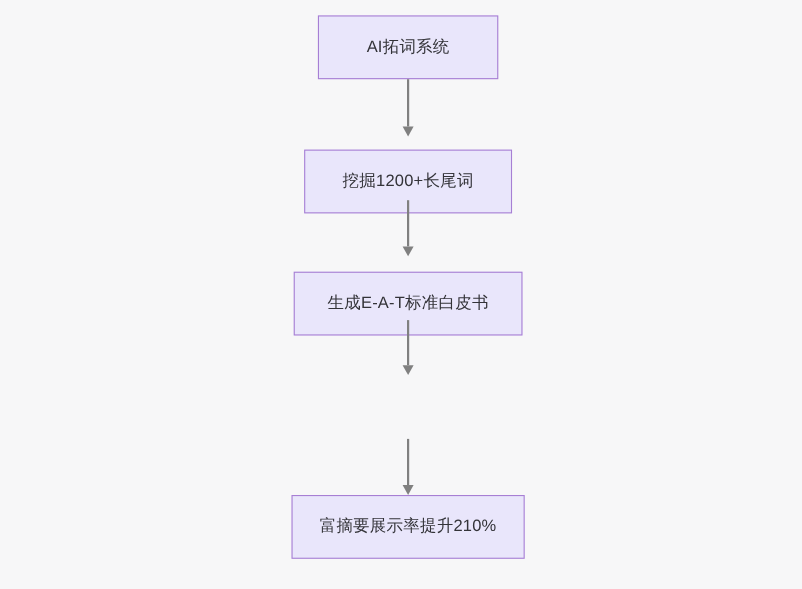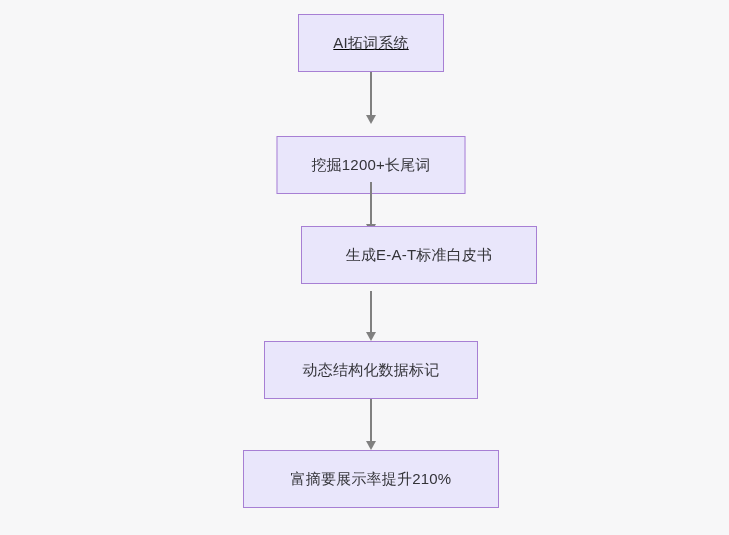--- a/index.html
+++ b/index.html
@@ -35,25 +35,25 @@
     left: 371px;
   }
   .node-label {
     font-size: 15px;
     line-height: 1.3;
     color: #333338;
     white-space: nowrap;
     letter-spacing: 0.2px;
   }
 
-  .node-1 { top: 14px;  width: 146px; text-decoration: underline; }
+  .node-1 { top: 14px;  width: 164px; }
   .node-2 { top: 136px; width: 189px; }
-  .node-3 { top: 226px; width: 236px; margin-left: 48px; }
+  .node-3 { top: 247px; width: 208px; }
   .node-4 { top: 341px; width: 214px; }
-  .node-5 { top: 450px; width: 256px; }
+  .node-5 { top: 450px; width: 212px; }
 
   
   .connector {
     position: absolute;
     left: 371px;
     transform: translateX(-50%);
     width: 12px;
   }
   .connector .line {
     position: absolute;
@@ -109,23 +109,20 @@
 
   <div class="node node-3">
     <span class="node-label">生成E-A-T标准白皮书</span>
   </div>
 
   <div class="connector connector-3">
     <div class="line"></div>
     <div class="arrowhead"></div>
   </div>
 
-  <div class="node node-4">
-    <span class="node-label">动态结构化数据标记</span>
-  </div>
 
   <div class="connector connector-4">
     <div class="line"></div>
     <div class="arrowhead"></div>
   </div>
 
   <div class="node node-5">
     <span class="node-label">富摘要展示率提升210%</span>
   </div>
 

